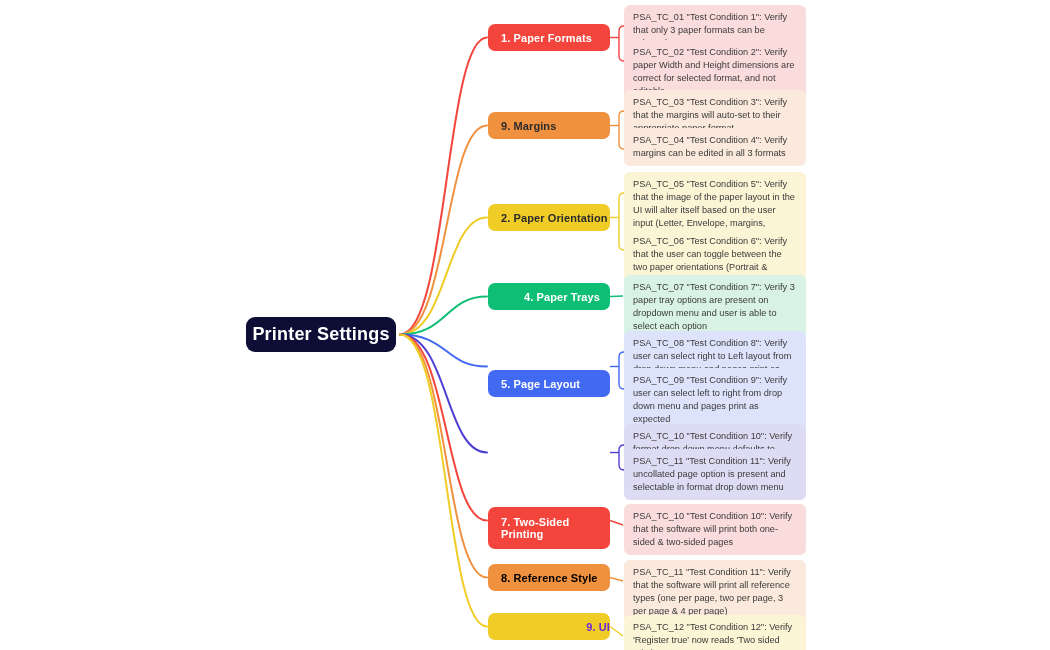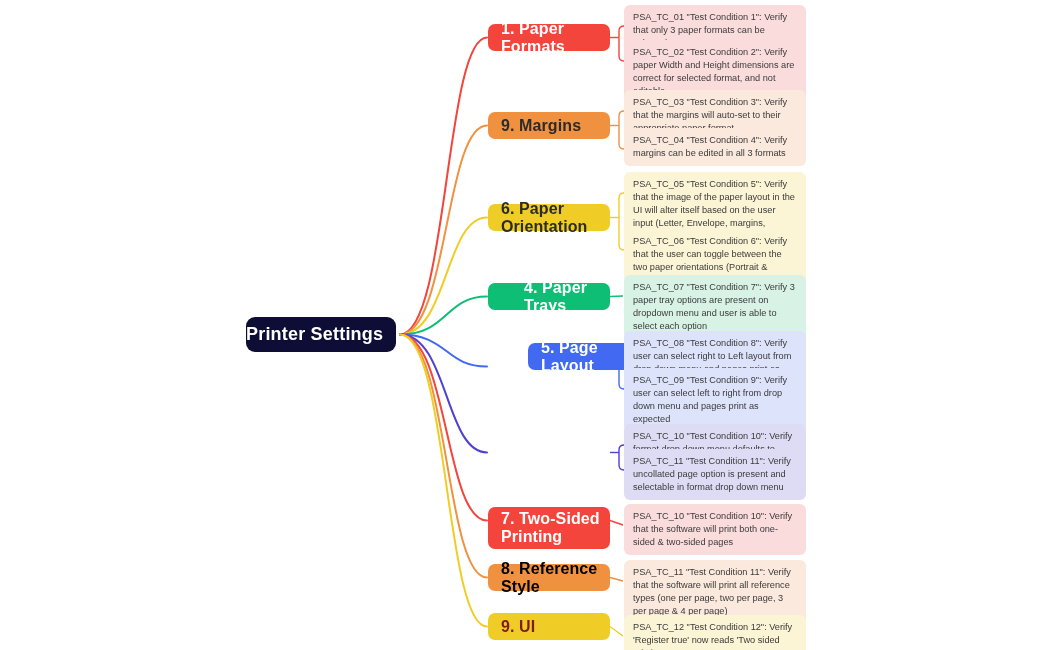--- a/index.html
+++ b/index.html
@@ -11,34 +11,34 @@
     position:relative;
   }
   #canvas{position:absolute;left:0;top:0;width:1050px;height:650px;}
   svg#links{position:absolute;left:0;top:0;width:1050px;height:650px;pointer-events:none;}
 
   .root-node{
     position:absolute;
     background:#0d0d36;
     color:#ffffff;
     border-radius:9px;
-    display:flex;align-items:center;
+    display:flex;align-items:center;justify-content:center;
     font-weight:bold;
     font-size:18px;
     letter-spacing:0.2px;
     box-sizing:border-box;
   }
 
   .branch-node{
     position:absolute;
     border-radius:7px;
     display:flex;align-items:center;
     padding-left:13px;
     font-weight:bold;
-    font-size:16px;
+    font-size:11px;
     box-sizing:border-box;
     letter-spacing:0.1px;
   }
 
   .leaf-card{
     position:absolute;
     border-radius:6px;
     box-sizing:border-box;
     padding:6px 9px 6px 9px;
     font-size:9.2px;
@@ -82,40 +82,40 @@
       <span>1. Paper Formats</span>
     </div>
     <div class="leaf-card" style="left: 624px; top: 5px; width: 182px; min-height: 32px; background: rgb(251, 220, 220);"><span>PSA_TC_01 "Test Condition 1": Verify that only 3 paper formats can be selected</span></div>
     <div class="leaf-card" style="left: 624px; top: 40px; width: 182px; min-height: 44px; background: rgb(251, 220, 220);"><span>PSA_TC_02 "Test Condition 2": Verify paper Width and Height dimensions are correct for selected format, and not editable</span></div>
     <div class="branch-node" style="left: 488px; top: 112px; width: 122px; height: 27px; background: rgb(240, 145, 63); color: rgb(43, 43, 43);">
       <span>9. Margins</span>
     </div>
     <div class="leaf-card" style="left: 624px; top: 90px; width: 182px; min-height: 44px; background: rgb(250, 233, 220);"><span>PSA_TC_03 "Test Condition 3": Verify that the margins will auto-set to their appropriate paper format</span></div>
     <div class="leaf-card" style="left: 624px; top: 128px; width: 182px; min-height: 32px; background: rgb(250, 233, 220);"><span>PSA_TC_04 "Test Condition 4": Verify margins can be edited in all 3 formats</span></div>
     <div class="branch-node" style="left: 488px; top: 204px; width: 122px; height: 27px; background: rgb(240, 205, 38); color: rgb(43, 43, 43);">
-      <span>6. Paper Orientation</span>
+      <span>2. Paper Orientation</span>
     </div>
     <div class="leaf-card" style="left: 624px; top: 172px; width: 182px; min-height: 56px; background: rgb(251, 244, 213);"><span>PSA_TC_05 "Test Condition 5": Verify that the image of the paper layout in the UI will alter itself based on the user input (Letter, Envelope, margins, landscape, etc.)</span></div>
     <div class="leaf-card" style="left: 624px; top: 229px; width: 182px; min-height: 44px; background: rgb(251, 244, 213);"><span>PSA_TC_06 "Test Condition 6": Verify that the user can toggle between the two paper orientations (Portrait &amp; Landscape)</span></div>
     <div class="branch-node" style="left: 488px; top: 283px; width: 122px; height: 27px; background: rgb(13, 190, 116); color: rgb(255, 255, 255); padding-left: 36px;">
       <span>4. Paper Trays</span>
     </div>
     <div class="leaf-card" style="left: 624px; top: 275px; width: 182px; min-height: 44px; background: rgb(216, 243, 230);"><span>PSA_TC_07 "Test Condition 7": Verify 3 paper tray options are present on dropdown menu and user is able to select each option</span></div>
-    <div class="branch-node" style="left: 488px; top: 343px; width: 122px; height: 27px; background: rgb(65, 105, 242); color: rgb(255, 255, 255); margin-left: 40px;">
+    <div class="branch-node" style="left: 488px; top: 370px; width: 122px; height: 27px; background: rgb(65, 105, 242); color: rgb(255, 255, 255);">
       <span>5. Page Layout</span>
     </div>
     <div class="leaf-card" style="left: 624px; top: 331px; width: 182px; min-height: 44px; background: rgb(221, 227, 251);"><span>PSA_TC_08 "Test Condition 8": Verify user can select right to Left layout from drop down menu and pages print as expected</span></div>
     <div class="leaf-card" style="left: 624px; top: 368px; width: 182px; min-height: 44px; background: rgb(221, 227, 251);"><span>PSA_TC_09 "Test Condition 9": Verify user can select left to right from drop down menu and pages print as expected</span></div>
     <div class="leaf-card" style="left: 624px; top: 424px; width: 182px; min-height: 32px; background: rgb(222, 220, 244);"><span>PSA_TC_10 "Test Condition 10": Verify format drop down menu defaults to Collated pages</span></div>
     <div class="leaf-card" style="left: 624px; top: 449px; width: 182px; min-height: 44px; background: rgb(222, 220, 244);"><span>PSA_TC_11 "Test Condition 11": Verify uncollated page option is present and selectable in format drop down menu</span></div>
     <div class="branch-node" style="left: 488px; top: 507px; width: 122px; height: 42px; background: rgb(244, 69, 60); color: rgb(255, 255, 255);">
       <span>7. Two-Sided Printing</span>
     </div>
     <div class="leaf-card" style="left: 624px; top: 504px; width: 182px; min-height: 44px; background: rgb(251, 220, 220);"><span>PSA_TC_10 "Test Condition 10": Verify that the software will print both one-sided &amp; two-sided pages</span></div>
     <div class="branch-node" style="left: 488px; top: 564px; width: 122px; height: 27px; background: rgb(240, 145, 63); color: #000000;">
       <span>8. Reference Style</span>
     </div>
     <div class="leaf-card" style="left: 624px; top: 560px; width: 182px; min-height: 44px; background: rgb(250, 233, 220);"><span>PSA_TC_11 "Test Condition 11": Verify that the software will print all reference types (one per page, two per page, 3 per page &amp; 4 per page)</span></div>
-    <div class="branch-node" style="left: 488px; top: 613px; width: 122px; height: 27px; background: rgb(240, 205, 38); color: #7f1d1d;">
+    <div class="branch-node" style="left: 488px; top: 613px; width: 122px; height: 27px; background: rgb(240, 205, 38); color: #6d28d9; justify-content: flex-end;">
       <span>9. UI</span>
     </div>
     <div class="leaf-card" style="left: 624px; top: 615px; width: 182px; min-height: 32px; background: rgb(251, 244, 213);"><span>PSA_TC_12 "Test Condition 12": Verify 'Register true' now reads 'Two sided printing'</span></div>
   </div>
 
 </body></html>

